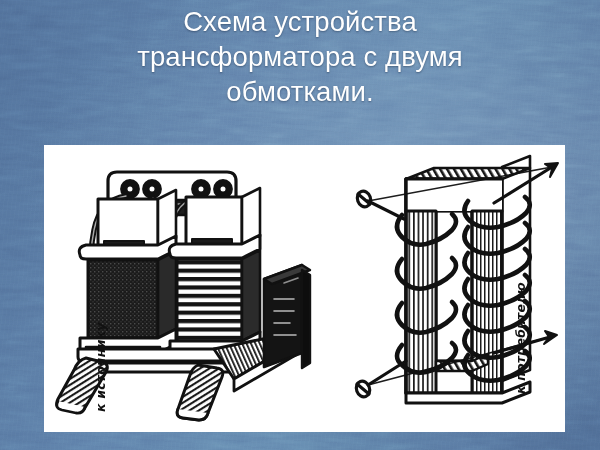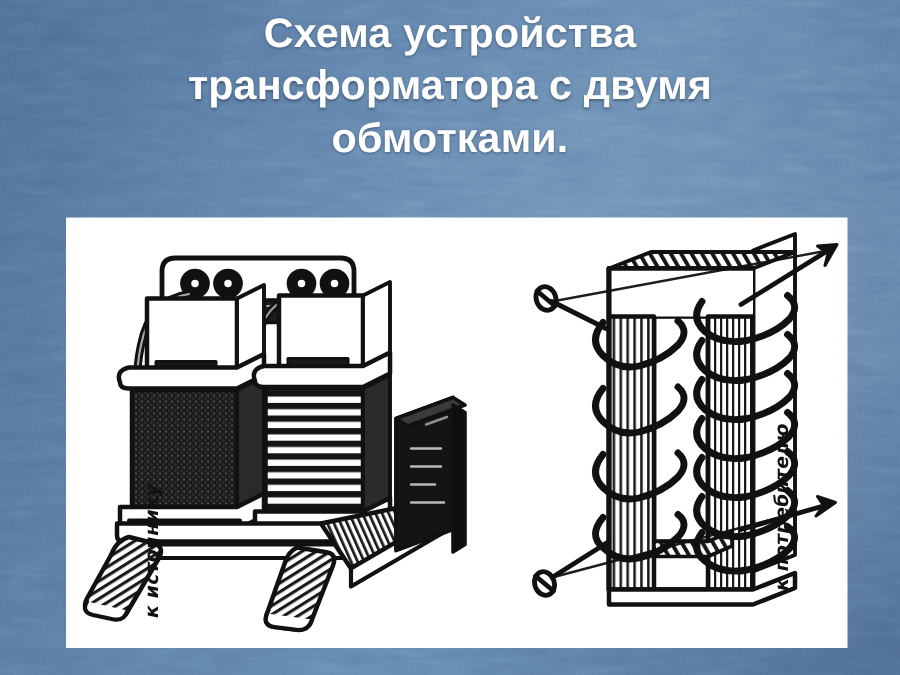--- a/index.html
+++ b/index.html
@@ -44,21 +44,21 @@
   
   #title {
     position: absolute;
     left: 0;
     top: 4px;
     width: 600px;
     text-align: center;
     color: #ffffff;
     font-size: 27.5px;
     line-height: 35px;
-    font-weight: 700;
+    font-weight: 400;
     letter-spacing: .1px;
     text-shadow: 0 1px 2px rgba(20,35,60,.45);
     white-space: pre-line;
   }
 
   
   #panel {
     position: absolute;
     left: 44px;
     top: 145px;

